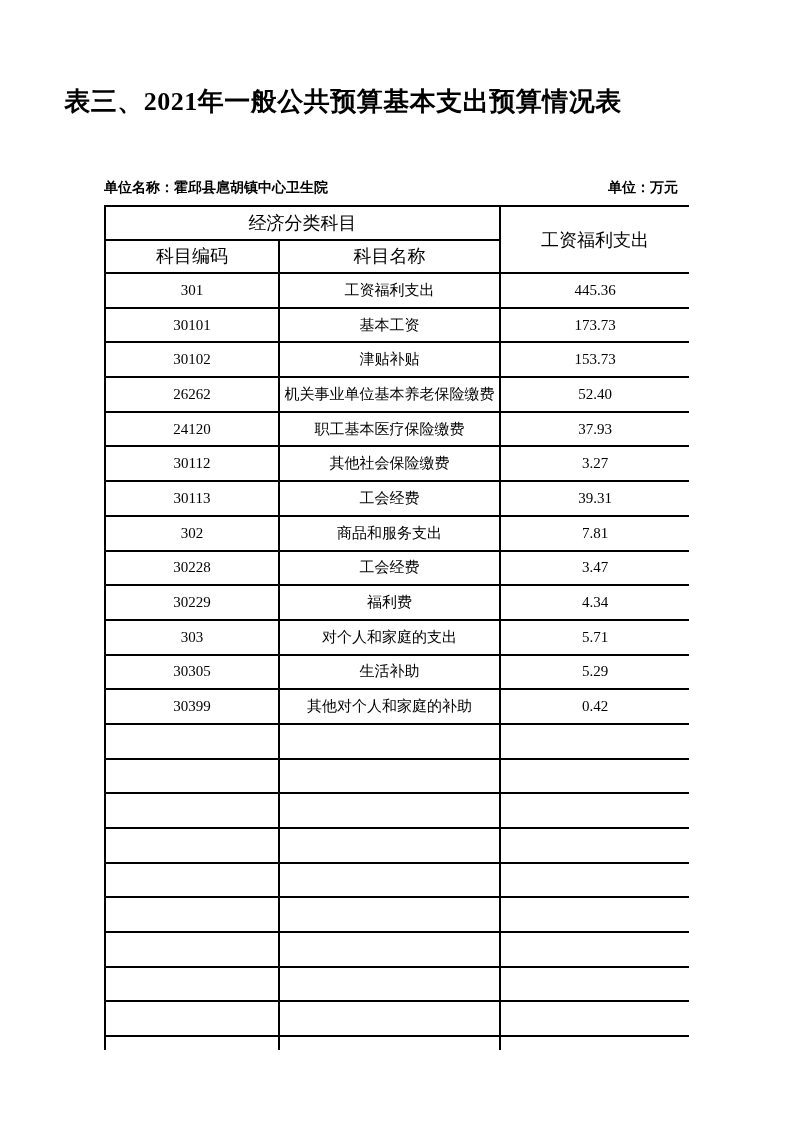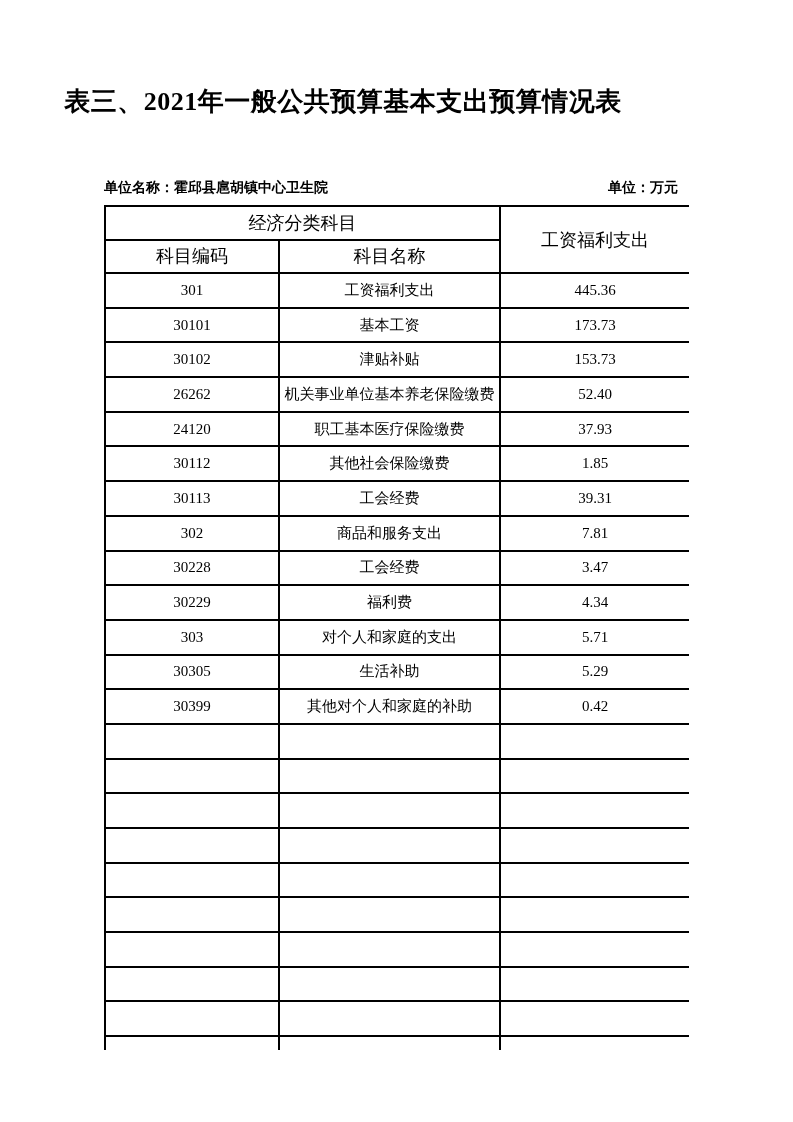--- a/index.html
+++ b/index.html
@@ -123,21 +123,21 @@
             <td>52.40</td>
           </tr>
           <tr>
             <td>24120</td>
             <td>职工基本医疗保险缴费</td>
             <td>37.93</td>
           </tr>
           <tr>
             <td>30112</td>
             <td>其他社会保险缴费</td>
-            <td>1.85</td>
+            <td>3.27</td>
           </tr>
           <tr>
             <td>30113</td>
             <td>工会经费</td>
             <td>39.31</td>
           </tr>
           <tr>
             <td>302</td>
             <td>商品和服务支出</td>
             <td>7.81</td>

